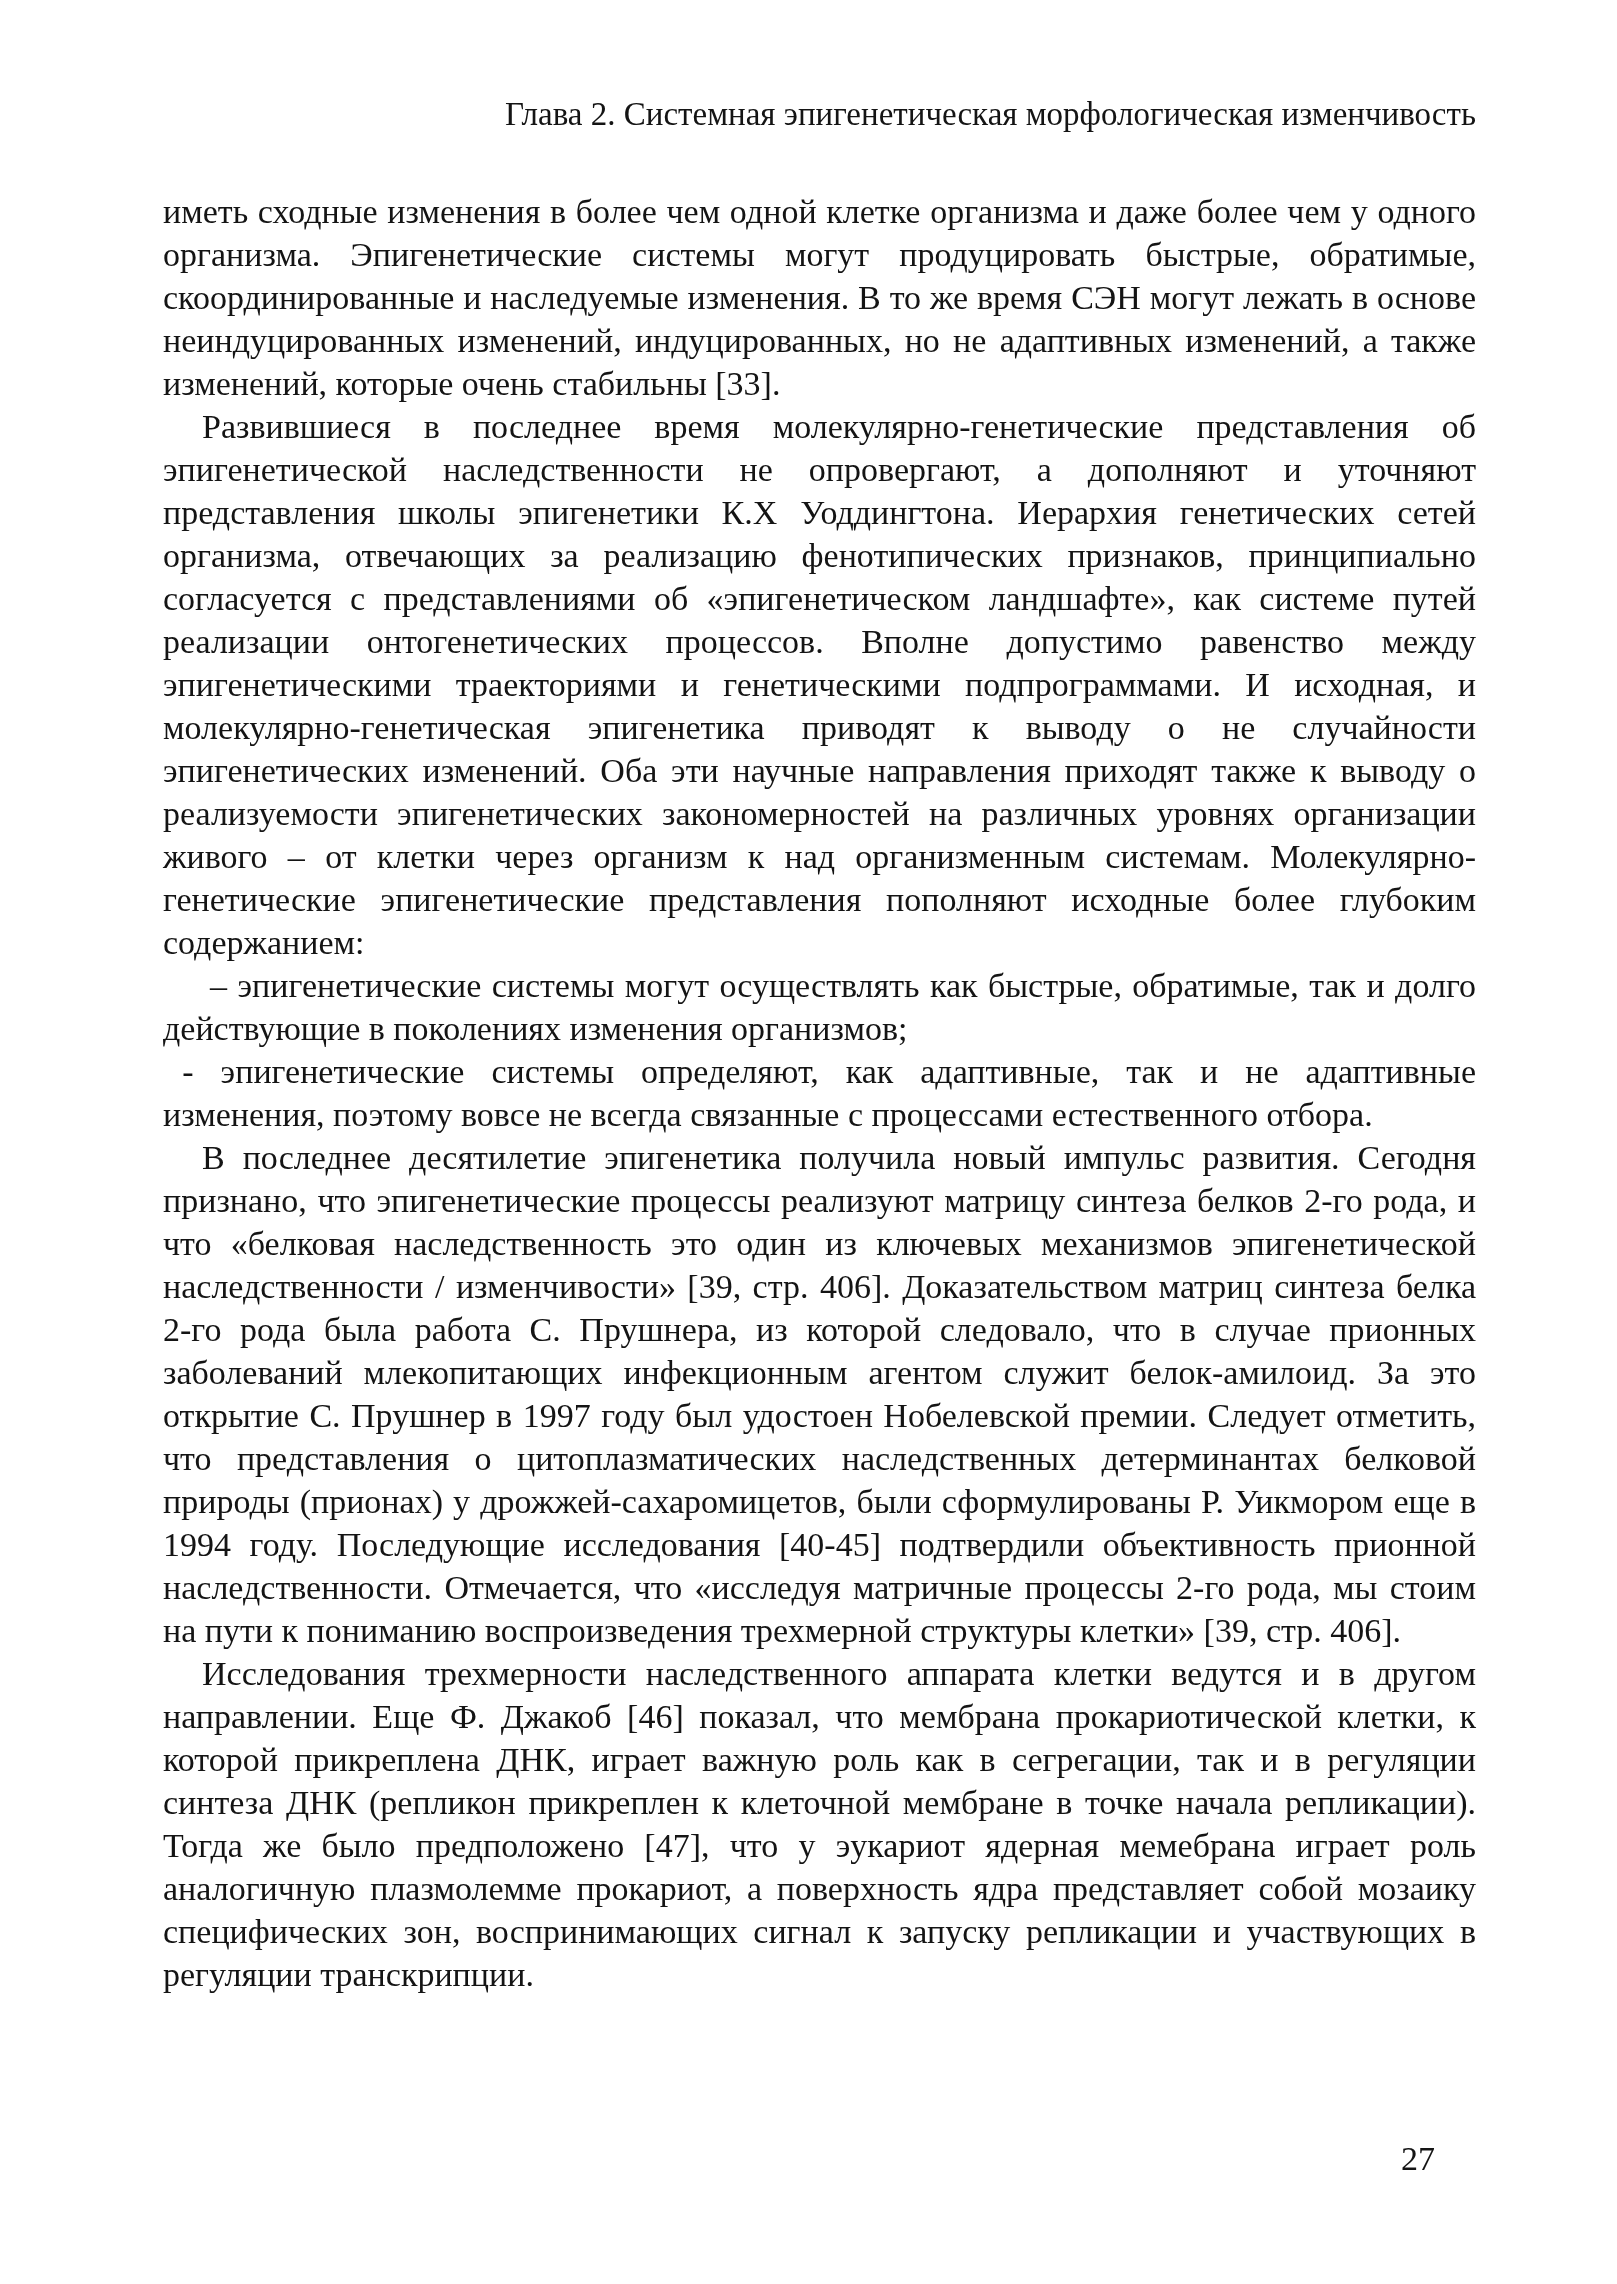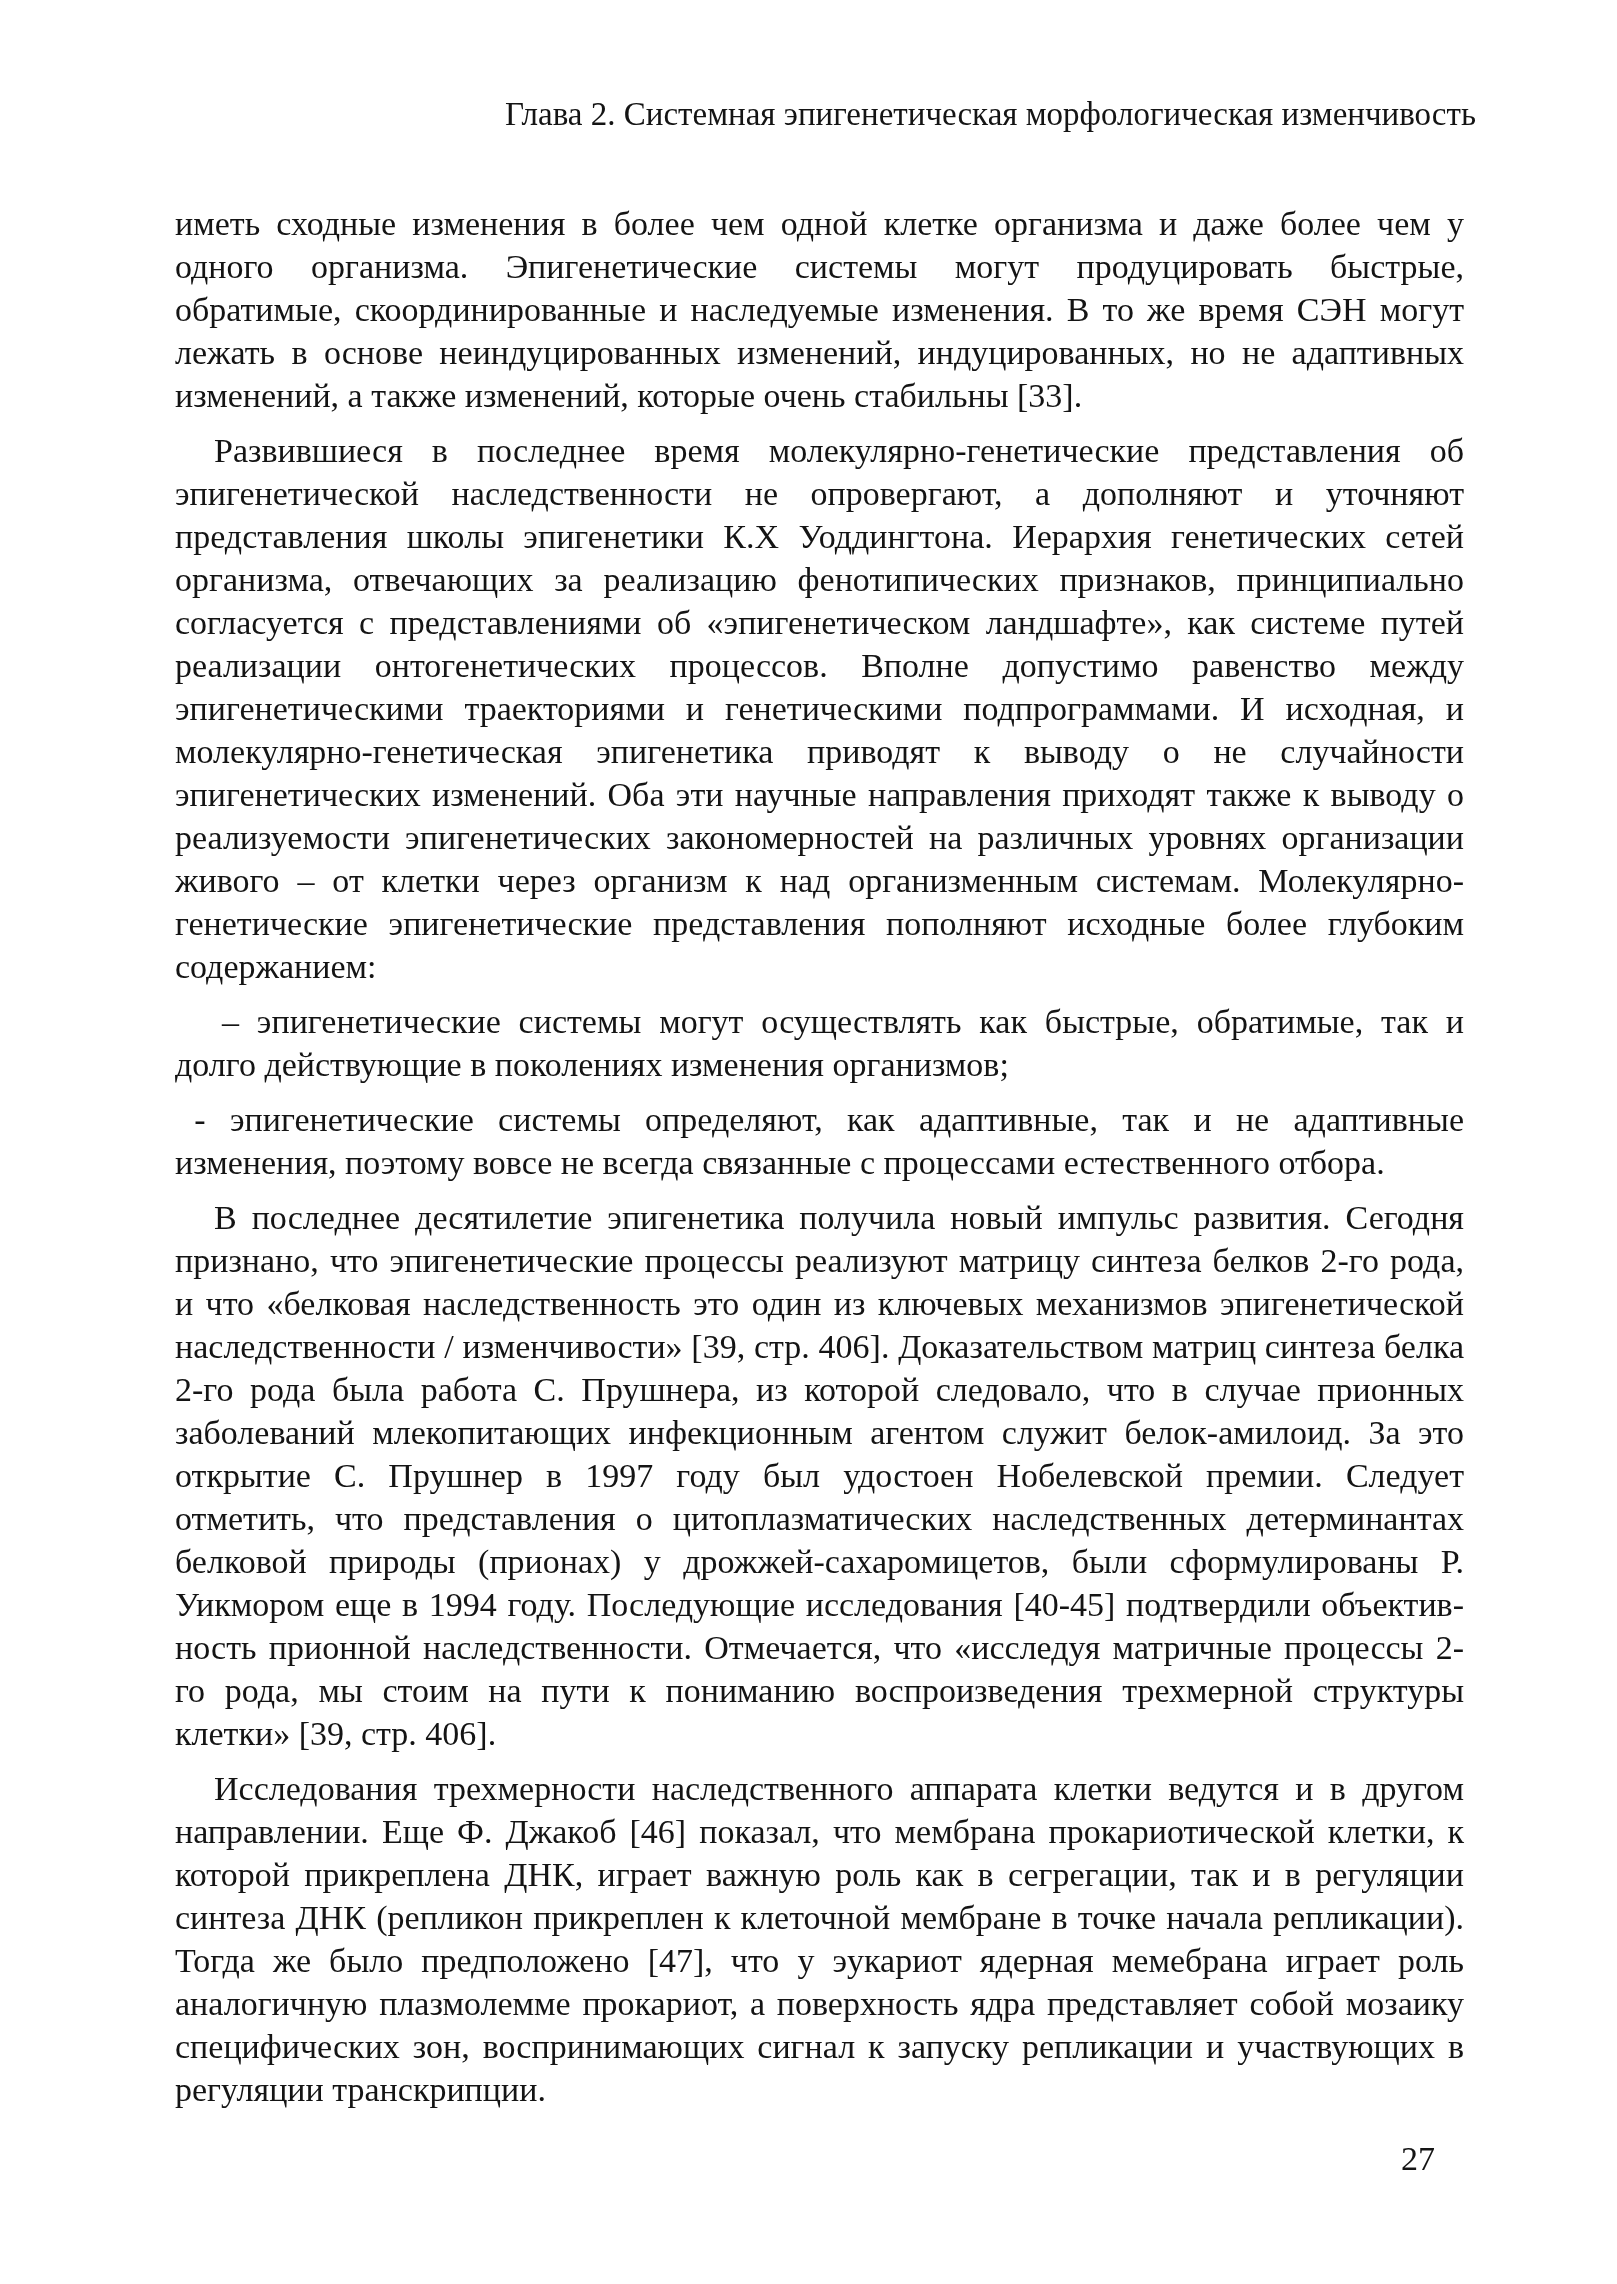--- a/index.html
+++ b/index.html
@@ -10,21 +10,21 @@
     font-family: "Liberation Serif", "DejaVu Serif", serif;
   }
   .running-header {
     position: absolute; left: 419px; top: 90px; width: 1057px;
     text-align: right; font-size: 33px; line-height: 48px; white-space: nowrap;
   }
   .body-text {
     position: absolute; left: 163px; top: 190px; width: 1313px;
     font-size: 34px; line-height: 43px;
   }
-  .para { margin: 12px; text-align: justify; text-align-last: left; hyphens: manual; }
+  .para { margin: 0; text-align: justify; text-align-last: left; hyphens: manual; }
   .para.indent { text-indent: 39px; font-family: Liberation Serif, serif; }
   .para.dash { text-indent: 47px; }
   .para.dash2 { text-indent: 19.3px; font-family: Liberation Serif, serif; }
   .page-number {
     position: absolute; left: 1394px; top: 2139px; width: 48px;
     font-size: 34px; line-height: 40px; text-align: center;
   }
 </style>
 </head>
 <body>

